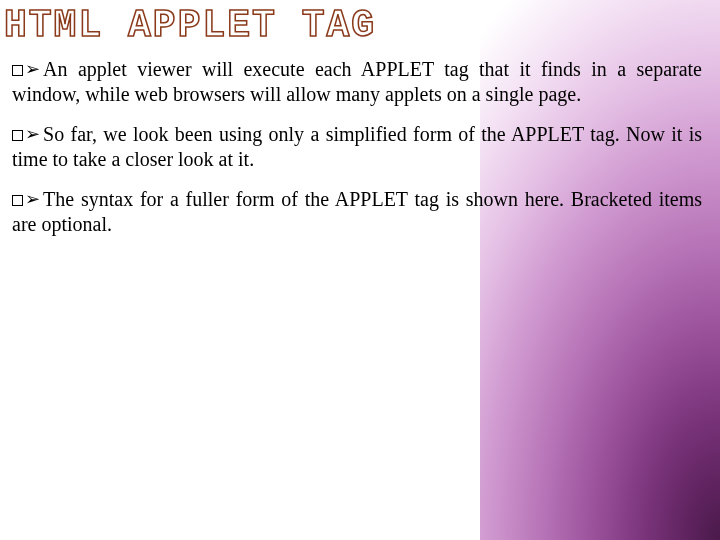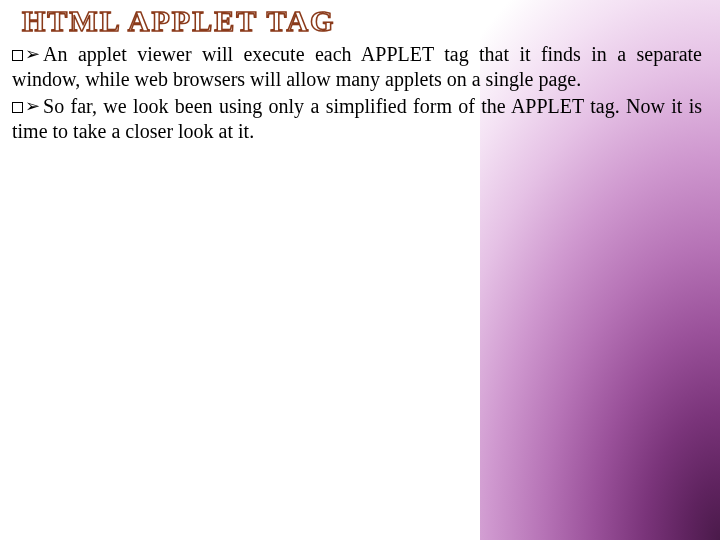--- a/index.html
+++ b/index.html
@@ -33,41 +33,41 @@
         #b673b6 42%,
         #cf98cf 55%,
         #e5c1e5 68%,
         #f4e2f4 80%,
         #ffffff 92%);
     pointer-events: none;
   }
   .title {
     position: absolute;
     top: 4px;
-    left: 22px;
-    font-family: Liberation Serif, serif;
-    font-size: 30px;
+    left: 4px;
+    font-family: Liberation Mono, monospace;
+    font-size: 38px;
     letter-spacing: 2px;
     font-weight: 700;
     -webkit-text-stroke: 1.5px #8a3a1a;
     color: #ffffff;
     text-shadow: 0 0 1px #8a3a1a;
   }
   .body {
     position: absolute;
     top: 42px;
     left: 12px;
     right: 18px;
     font-size: 20px;
     line-height: 1.25;
     color: #000;
   }
   .item {
     text-align: justify;
-    margin: 0 0 2px 0;
+    margin: 15px 0 2px 0;
   }
   .bullet-box {
     display: inline-block;
     width: 11px;
     height: 11px;
     border: 1.4px solid #000;
     margin-right: 2px;
     vertical-align: 0px;
     box-sizing: border-box;
   }
@@ -85,14 +85,17 @@
 
   <div class="title">HTML APPLET TAG</div>
 
   <div class="body">
     <p class="item">
       <span class="bullet-box"></span><span class="arrow">➢</span><span>An applet viewer will execute each APPLET tag that it finds in a separate window, while web browsers will allow many applets on a single page.</span>
     </p>
     <p class="item">
       <span class="bullet-box"></span><span class="arrow">➢</span><span>So far, we look been using only a simplified form of the APPLET tag. Now it is time to take a closer look at it.</span>
     </p>
+    <p class="item">
+      <span class="bullet-box"></span><span class="arrow">➢</span><span>The syntax for a fuller form of the APPLET tag is shown here. Bracketed items are optional.</span>
+    </p>
   </div>
 </div>
 
 </body></html>

